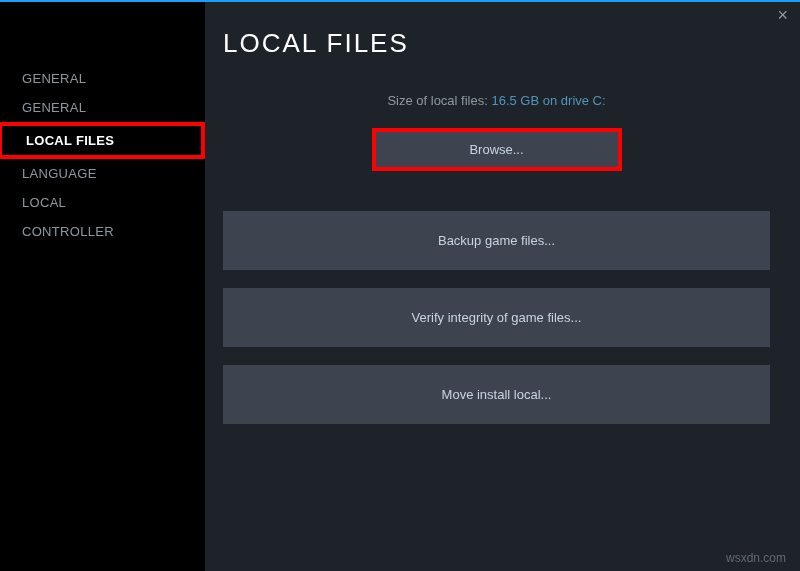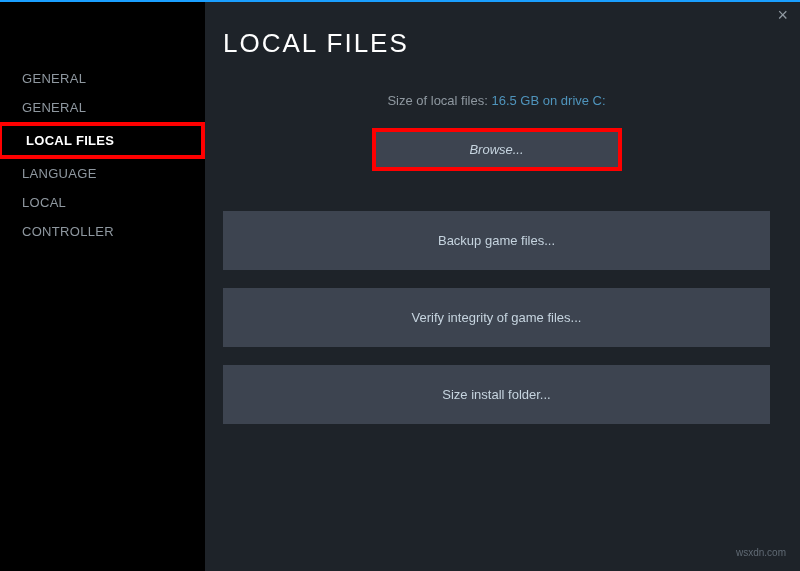--- a/index.html
+++ b/index.html
@@ -90,32 +90,31 @@
       text-align: center;
       padding: 8px 0;
       cursor: pointer;
       border: none;
       display: block;
     }
     .browse-btn {
       width: 250px;
       padding: 10px 0;
       border: 4px solid #ff0000;
-      font-style: italic;
     }
     .action-btn {
       width: 100%;
       margin-bottom: 18px;
       padding: 22px 0;
     }
     .watermark {
       position: absolute;
-      bottom: 13px;
+      bottom: 6px;
       right: 14px;
-      font-size: 10px;
+      font-size: 12px;
       color: #606a74;
       margin-left: 16px;
     }
   </style>
 </head>
 <body>
 
 <div class="titlebar"></div>
 <div class="close-btn">×</div>
 
@@ -135,17 +134,17 @@
 
     <div class="size-row">
       <div class="size-text">
         <span>Size of local files: </span><span class="size-value">16.5 GB on drive C:</span>
       </div>
       <button class="btn browse-btn">Browse...</button>
     </div>
 
     <button class="btn action-btn">Backup game files...</button>
     <button class="btn action-btn">Verify integrity of game files...</button>
-    <button class="btn action-btn">Size install folder...</button>
+    <button class="btn action-btn">Move install local...</button>
   </div>
 </div>
 
 <div class="watermark">wsxdn.com</div>
 
 </body></html>

